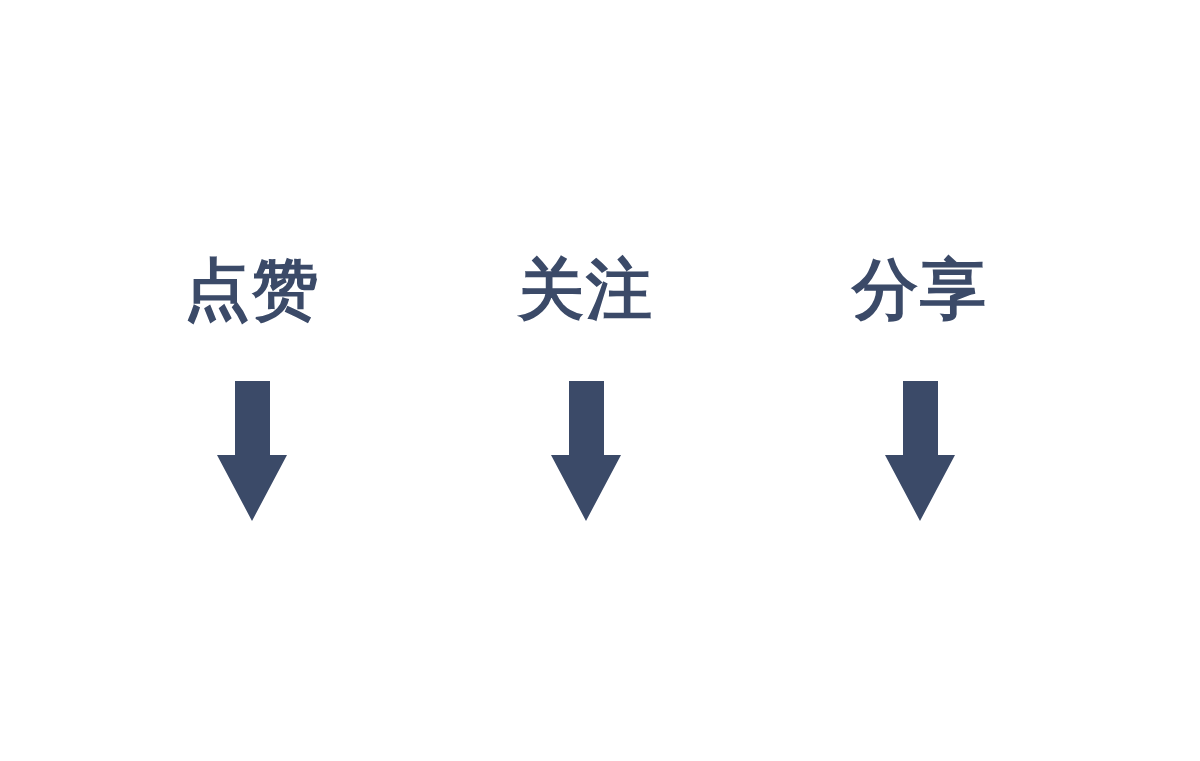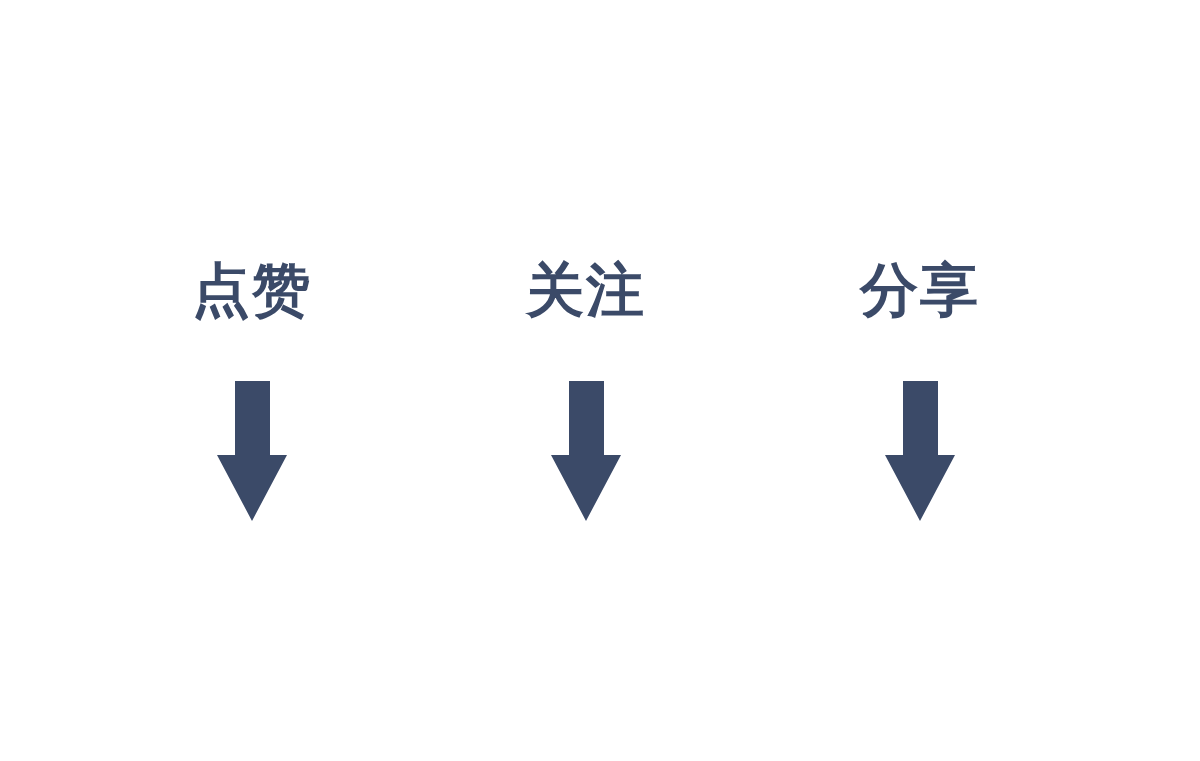--- a/index.html
+++ b/index.html
@@ -1,20 +1,20 @@
 <!DOCTYPE html>
 <html><head>
 <meta charset="utf-8">
 <style>
   html, body { margin: 0; padding: 0; }
   body { width: 1200px; height: 761px; background: #ffffff; position: relative; overflow: hidden;
          font-family: "DejaVu Sans", sans-serif; }
   .col { position: absolute; top: 0; width: 200px; }
   .label { position: absolute; top: 252px; left: 0; width: 200px; text-align: center;
-           font-size: 58px; font-weight: bold; color: #3b4a68; line-height: 76px; letter-spacing: 2px; }
+           font-size: 66px; font-weight: bold; color: #3b4a68; line-height: 76px; letter-spacing: 2px; }
   .arrow { position: absolute; top: 381px; left: 65px; width: 70px; height: 140px; }
 </style>
 </head>
 <body>
 
 <div class="col" style="left:152px;">
   <div class="label">点赞</div>
   <svg class="arrow" viewBox="0 0 70 140">
     <polygon points="18,0 53,0 53,74 70,74 35,140 0,74 18,74" fill="#3b4a68"></polygon>
   </svg>

